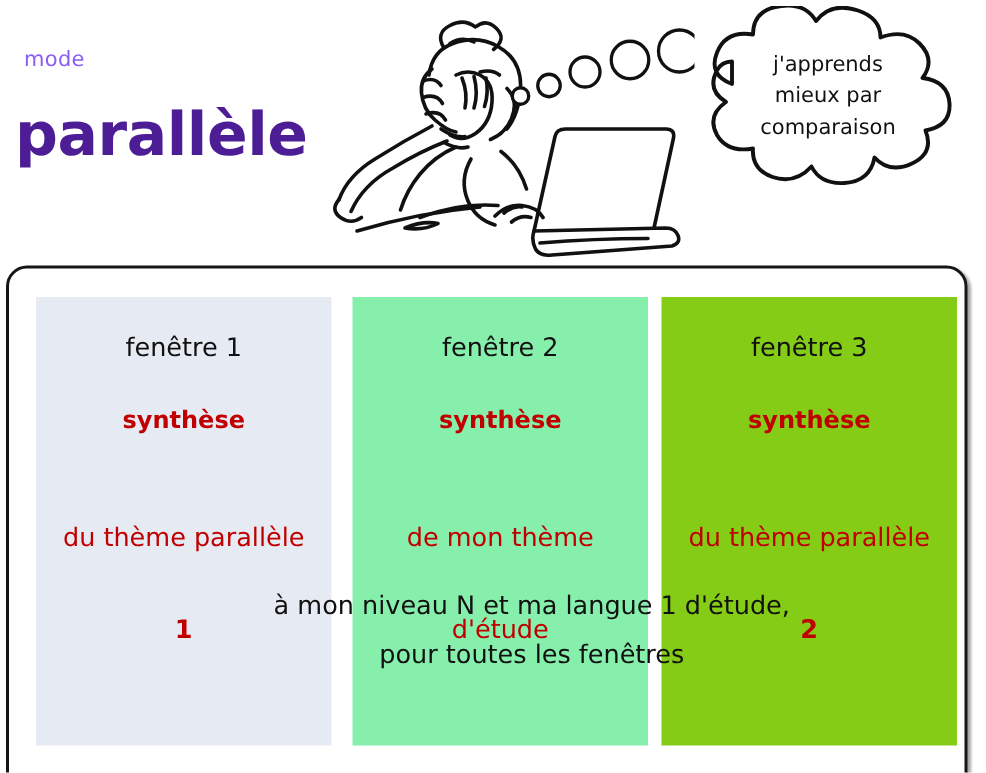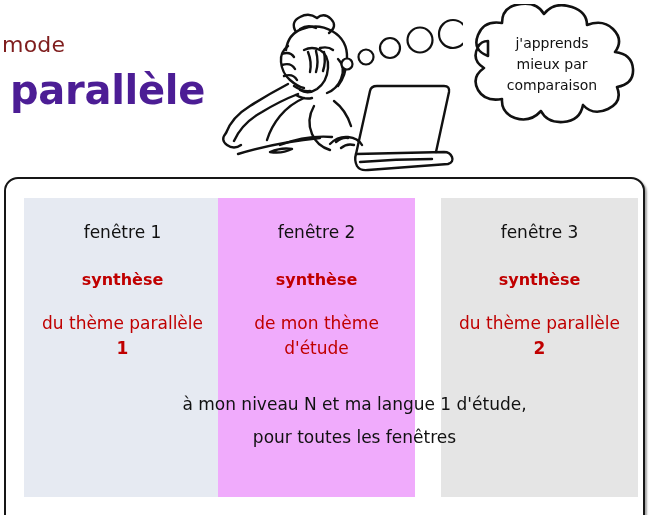--- a/index.html
+++ b/index.html
@@ -16,23 +16,23 @@
   }
 
   
   #header-area {
     position: absolute;
     left: 0; top: 0;
     width: 657px; height: 177px;
   }
   #title-mode {
     position: absolute;
-    left: 2px; top: 32px;
-    font-size: 22px;
-    color: #7f1d1d;
+    left: 16px; top: 32px;
+    font-size: 14px;
+    color: #8b5cf6;
     letter-spacing: 0.2px;
   }
   #title-parallele {
     position: absolute;
     left: 10px; top: 67px;
     font-size: 40px;
     font-weight: bold;
     color: #4c1d95;
     letter-spacing: -0.3px;
   }
@@ -77,22 +77,22 @@
     box-shadow: 2px 2px 2px rgba(0,0,0,0.35);
   }
 
   .column {
     position: absolute;
     top: 19px;
     width: 197px;
     height: 299px;
   }
   #col-1 { left: 18px;  background: #E6EAF2; }
-  #col-2 { left: 212px; background: #f0abfc; }
-  #col-3 { left: 435px; background: #e5e5e5; }
+  #col-2 { left: 229px; background: #86efac; }
+  #col-3 { left: 435px; background: #84cc16; }
 
   .col-title {
     position: absolute;
     top: 24px;
     left: 0; right: 0;
     text-align: center;
     font-size: 17px;
     color: #111111;
   }
   .col-synthese {
@@ -107,21 +107,21 @@
   .col-desc {
     position: absolute;
     top: 113px;
     left: -2px; right: -2px;
     text-align: center;
     font-size: 17px;
     line-height: 25px;
     color: #C00000;
   }
   .col-desc .num { font-weight: bold; }
-  .col-desc .ln { display: block; }
+  .col-desc .ln { display: block; margin-top: 36px; }
 
   
   #caption {
     position: absolute;
     left: 0; top: 209px;
     width: 641px;
     text-align: center;
     font-size: 17px;
     line-height: 33px;
     color: #111111;

